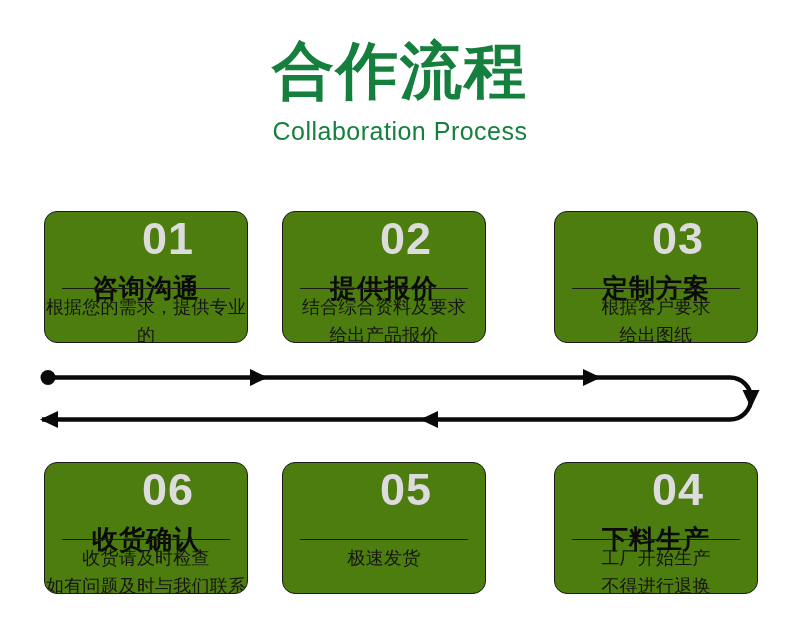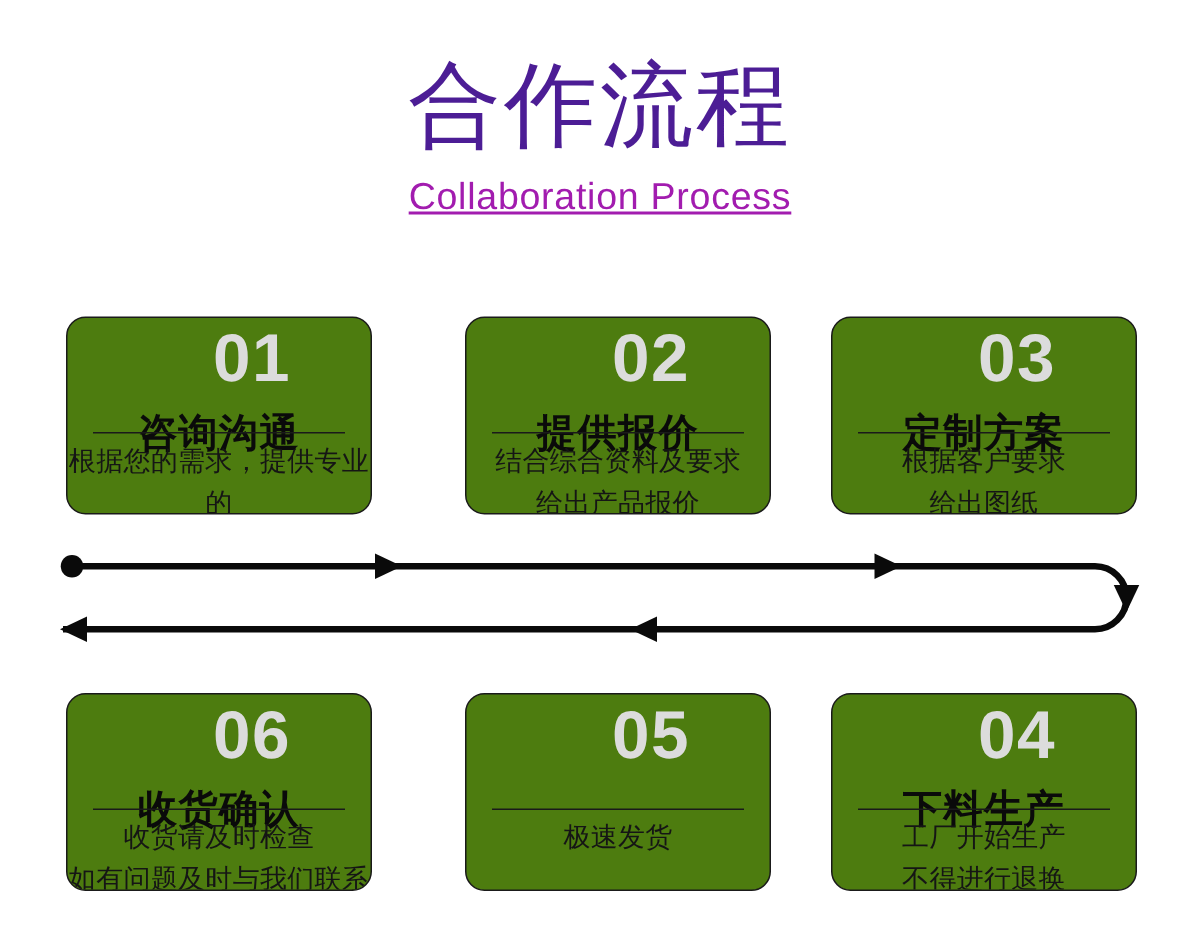--- a/index.html
+++ b/index.html
@@ -25,50 +25,49 @@
   
   .header {
     position: absolute;
     top: 38px;
     left: 0;
     width: 800px;
     text-align: center;
   }
   .main-title {
     font-size: 62px;
-    font-weight: 400;
+    font-weight: 700;
     letter-spacing: 2px;
     line-height: 1.05;
-    color: #4c1d95;
+    color: #15803d;
     margin: 0;
   }
   .sub-title {
     margin: 14px 0 0 0;
     font-size: 25px;
     font-weight: 400;
     letter-spacing: 0.5px;
-    color: #a21caf;
-    text-decoration: underline;
+    color: #15803d;
   }
 
   
   .card {
     position: absolute;
     width: 204px;
     height: 132px;
     border: 1.6px solid #1a1a1a;
     border-radius: 13px;
     background: #4d7c0f;
     box-sizing: border-box;
     overflow: hidden;
   }
   .row-top .card { top: 211px; }
   .row-bottom .card { top: 462px; }
   .col-1 { left: 44px; }
-  .col-2 { left: 310px; text-decoration: underline; }
+  .col-2 { left: 282px; text-decoration: underline; }
   .col-3 { left: 554px; }
 
   .card-inner {
     position: relative;
     width: 100%;
     height: 100%;
   }
   .card-num {
     position: absolute;
     top: 4px;

